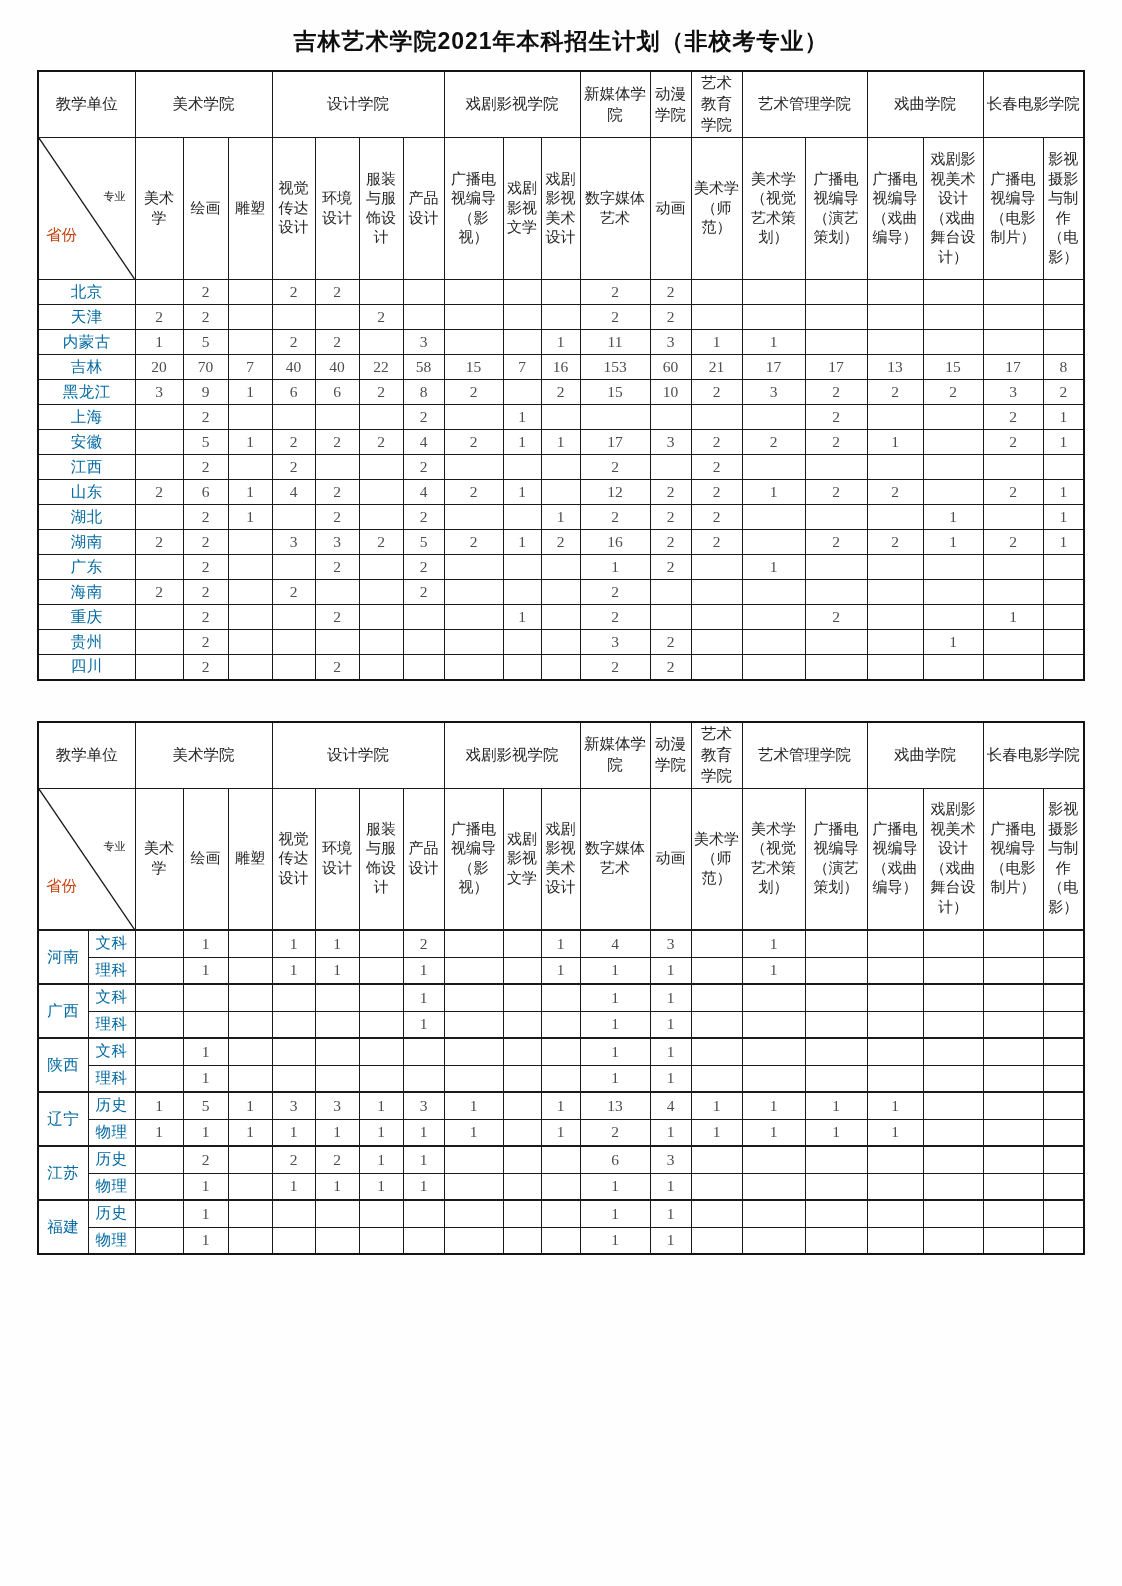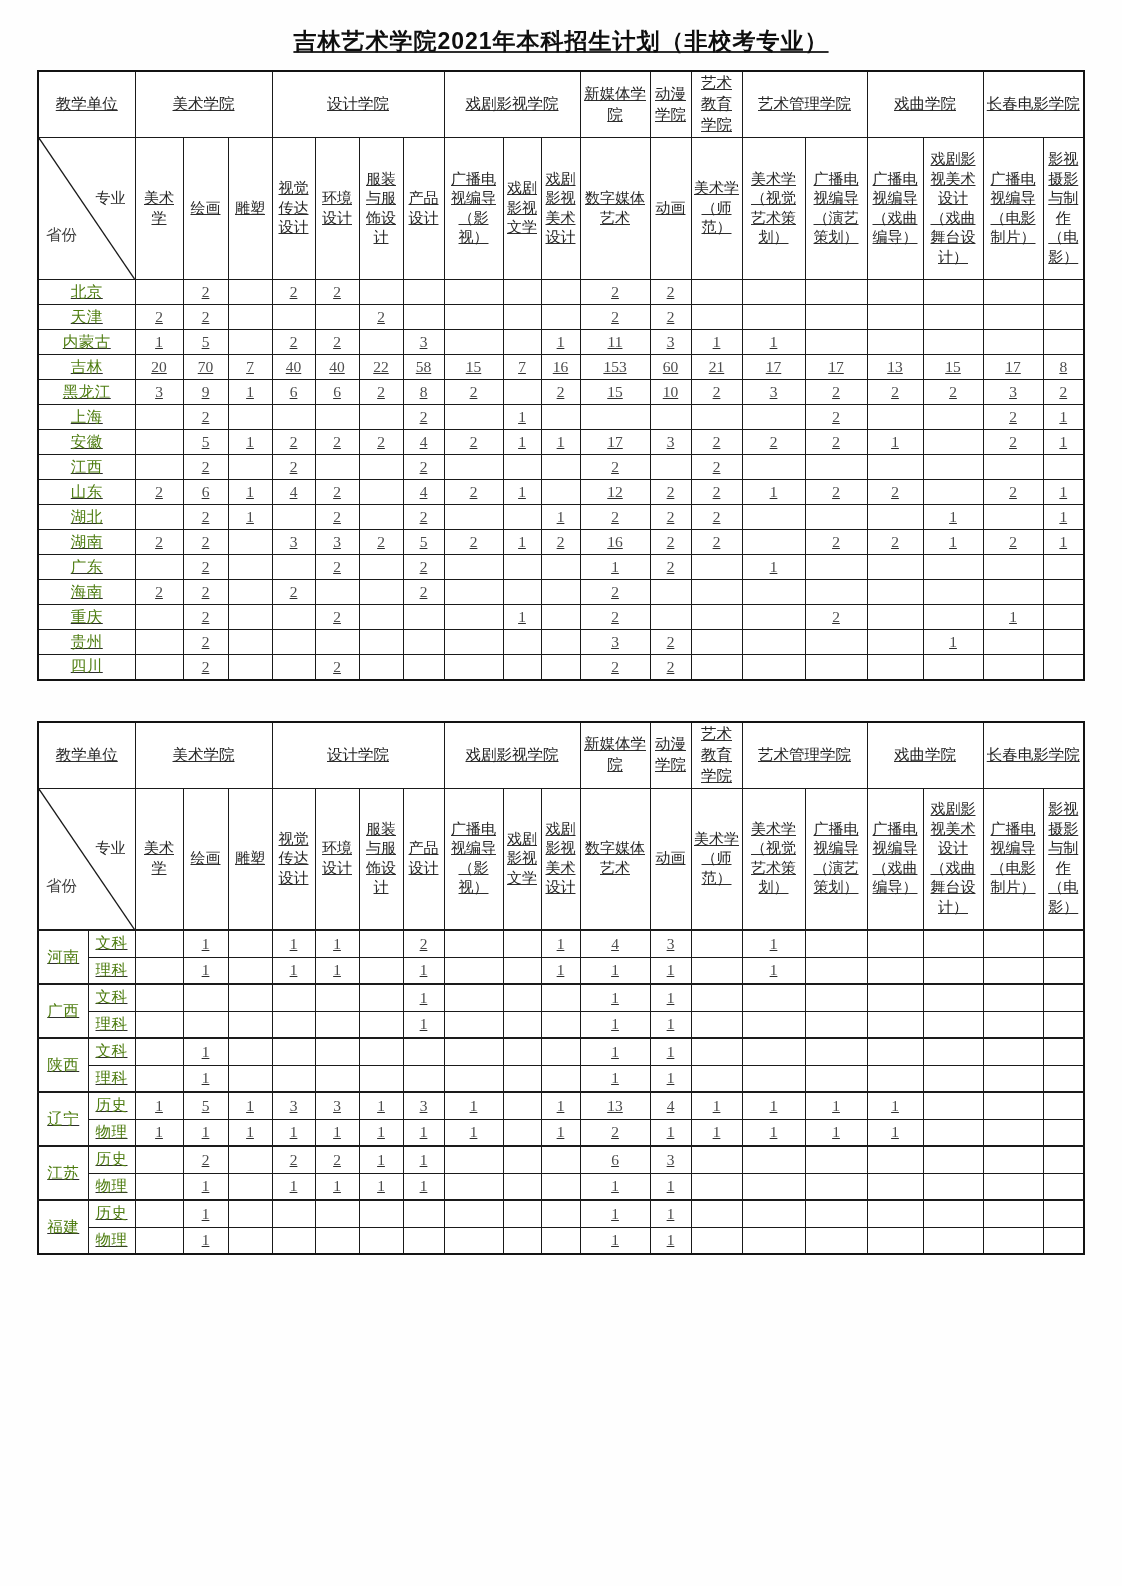--- a/index.html
+++ b/index.html
@@ -3,21 +3,21 @@
 <meta charset="utf-8">
 <style>
   * { box-sizing: border-box; }
   html, body { margin: 0; padding: 0; }
   body {
     width: 1122px; height: 1586px;
     background: #ffffff;
     font-family: "Liberation Serif", "DejaVu Serif", serif;
     color: #2d2d2d;
   }
-  .page { position: relative; width: 1122px; height: 1586px; background: #fefefe; overflow: hidden; text-decoration: underline; }
+  .page { position: relative; width: 1122px; height: 1586px; background: #fefefe; overflow: hidden; }
   .title {
     margin: 0; padding-top: 26px;
     text-align: center;
     font-size: 23px; font-weight: bold; color: #0f0f0f;
     letter-spacing: 1px;
     font-family: "Liberation Sans", "DejaVu Sans", sans-serif;
   }
   table.plan {
     border-collapse: collapse;
     table-layout: fixed;
@@ -34,26 +34,26 @@
     padding: 1px 2px;
     font-weight: normal;
     overflow: hidden;
   }
   tr.colleges { height: 46px; }
   tr.colleges th { font-size: 15.5px; color: #262626; }
   tr.majors { height: 142px; }
   tr.majors th { font-size: 15px; line-height: 1.3; color: #262626; text-align: center; }
   .t1 tbody tr { height: 25px; }
   .t2 tbody tr { height: 27px; }
-  td.prov, td.track { font-size: 15.5px; color: #4d7c0f; letter-spacing: 0.5px; }
+  td.prov, td.track { font-size: 15.5px; color: #0369a1; letter-spacing: 0.5px; }
   td.val { font-size: 15.5px; color: #4d4d4d; }
   th.diag { position: relative; padding: 0; }
   th.diag svg { position: absolute; left: 0; top: 0; width: 100%; height: 100%; display: block; }
-  th.diag .dtop { position: absolute; right: 9px; top: 36%; font-size: 15px; color: #262626; }
-  th.diag .dbot { position: absolute; left: 7px; top: 62%; font-size: 15.5px; color: #404040; }
+  th.diag .dtop { position: absolute; right: 9px; top: 36%; font-size: 11px; color: #262626; }
+  th.diag .dbot { position: absolute; left: 7px; top: 62%; font-size: 15.5px; color: #c2410c; }
   .t2 tbody tr.gstart td { border-top-width: 2.5px; }
 </style>
 </head>
 <body>
 
 <div class="page">
   <h1 class="title">吉林艺术学院2021年本科招生计划（非校考专业）</h1>
 
   <table class="plan t1" id="plan-table-1">
       <colgroup>

